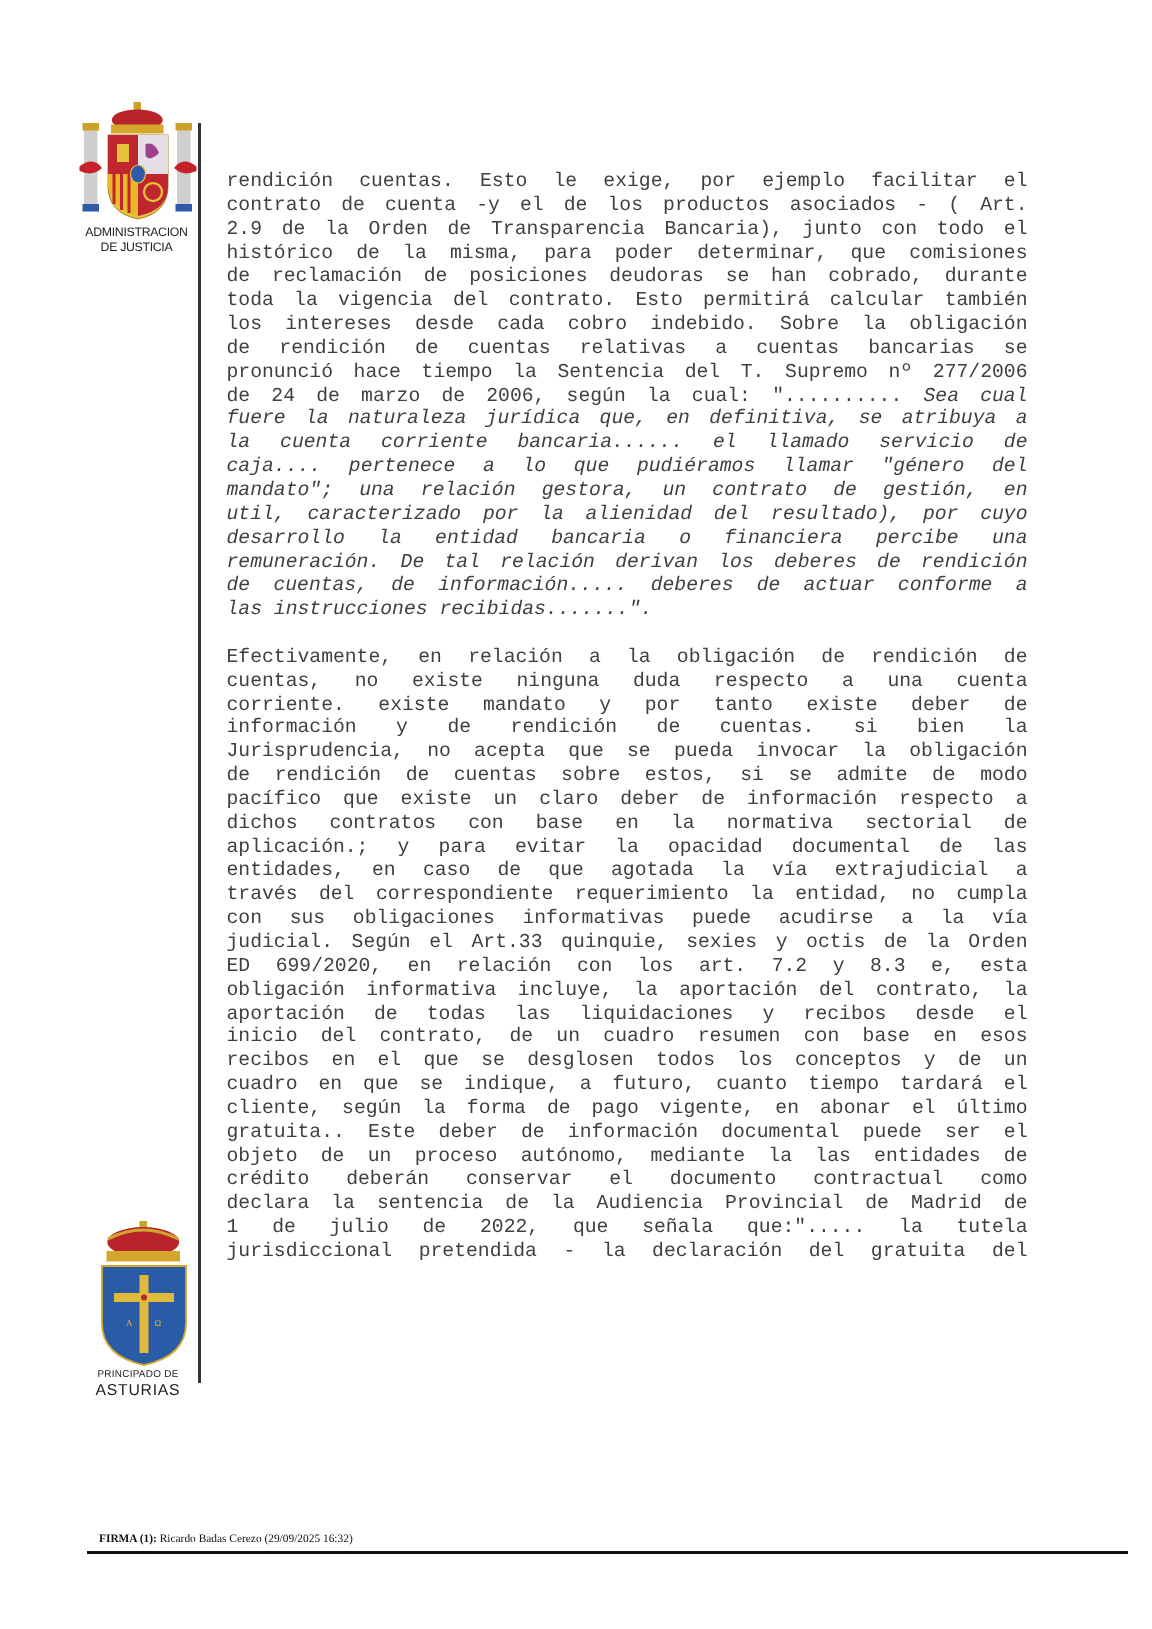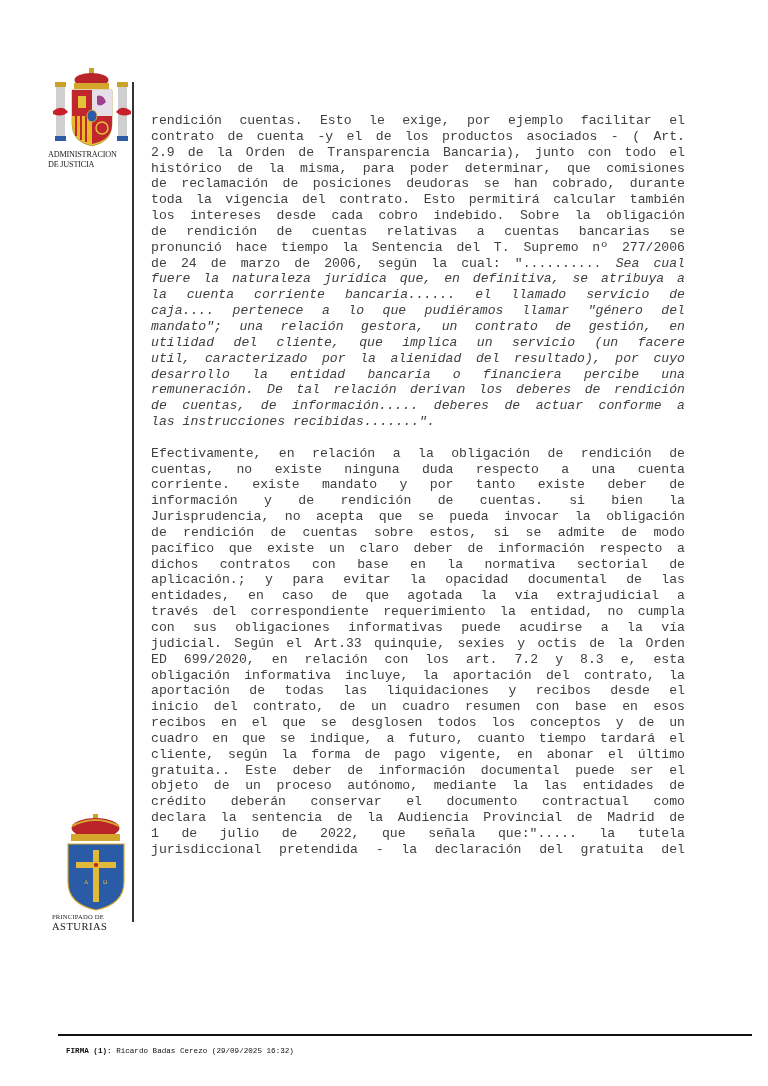--- a/index.html
+++ b/index.html
@@ -1,40 +1,40 @@
 <!DOCTYPE html>
 <html><head>
 <meta charset="utf-8">
 <style>
   html, body { margin: 0; padding: 0; background: #ffffff; }
   body { width: 768px; height: 1086px; position: relative; overflow: hidden; }
   .page { position: absolute; left: 0; top: 0; width: 768px; height: 1086px; background: #fff; }
 
   .logo-justicia { position: absolute; left: 50px; top: 66px; width: 84px; height: 110px; }
   .logo-asturias { position: absolute; left: 58px; top: 812px; width: 76px; height: 122px; }
-  .logo-caption { position: absolute; font-family: Liberation Serif, serif; color: #222; }
+  .logo-caption { position: absolute; font-family: Liberation Sans, sans-serif; color: #222; text-align: center; }
   .cap-just { left: 48px; top: 150px; width: 86px; font-size: 8.2px; line-height: 9.5px; letter-spacing: -0.2px; }
   .cap-ast1 { left: 52px; top: 913px; width: 80px; font-size: 6.6px; line-height: 8px; letter-spacing: 0.2px; }
   .cap-ast2 { left: 52px; top: 921px; width: 80px; font-size: 10.5px; line-height: 12px; letter-spacing: 0.5px; font-variant: small-caps; }
 
   .vrule { position: absolute; left: 132px; top: 82px; width: 1.5px; height: 840px; background: #333; }
 
   .body-text {
     position: absolute; left: 151px; top: 113px; width: 534px;
     font-family: "Liberation Mono", monospace; font-size: 13.15px; line-height: 15.85px;
     color: #404040; text-align: justify;
   }
   .body-text p { margin: 0; }
   .body-text p.gap { margin-top: 15.85px; }
   .body-text .line { display: block; text-align: justify; text-align-last: justify; white-space: normal; height: 15.85px; overflow: hidden; }
   .body-text .line.last { text-align-last: left; }
   .it { font-style: italic; }
 
   .hrule { position: absolute; left: 58px; top: 1034px; width: 694px; height: 1.6px; background: #111; }
-  .firma { position: absolute; left: 66px; top: 1047px; font-family: Liberation Mono, monospace; font-size: 7.6px; color: #111; white-space: nowrap; }
+  .firma { position: absolute; left: 66px; top: 1021px; font-family: Liberation Serif, serif; font-size: 7.6px; color: #111; white-space: nowrap; }
   .firma b { font-weight: bold; }
 </style>
 </head>
 <body>
 
 <div class="page">
 
   <svg class="logo-justicia" viewBox="0 0 84 110">
 
     <rect x="39" y="2" width="5" height="6" fill="#c9a227"></rect>
@@ -79,21 +79,20 @@
       <span class="line">de reclamación de posiciones deudoras se han cobrado, durante</span>
       <span class="line">toda la vigencia del contrato. Esto permitirá calcular también</span>
       <span class="line">los intereses desde cada cobro indebido. Sobre la obligación</span>
       <span class="line">de rendición de cuentas relativas a cuentas bancarias se</span>
       <span class="line">pronunció hace tiempo la Sentencia del T. Supremo nº 277/2006</span>
       <span class="line"><span>de 24 de marzo de 2006, según la cual: "..........</span> <span class="it">Sea cual</span></span>
       <span class="line it">fuere la naturaleza jurídica que, en definitiva, se atribuya a</span>
       <span class="line it">la cuenta corriente bancaria...... el llamado servicio de</span>
       <span class="line it">caja.... pertenece a lo que pudiéramos llamar "género del</span>
       <span class="line it">mandato"; una relación gestora, un contrato de gestión, en</span>
-      <span class="line it">utilidad del cliente, que implica un servicio  (un facere</span>
       <span class="line it">util, caracterizado por la alienidad del resultado), por cuyo</span>
       <span class="line it">desarrollo la entidad bancaria o financiera percibe una</span>
       <span class="line it">remuneración. De tal relación derivan los deberes de rendición</span>
       <span class="line it">de cuentas, de información..... deberes de actuar conforme a</span>
       <span class="line it last">las instrucciones recibidas.......".</span>
     </p>
     <p class="gap">
       <span class="line">Efectivamente, en relación a la obligación de rendición de</span>
       <span class="line">cuentas, no existe ninguna duda respecto a una cuenta</span>
       <span class="line">corriente. existe mandato y por tanto existe deber de</span>

